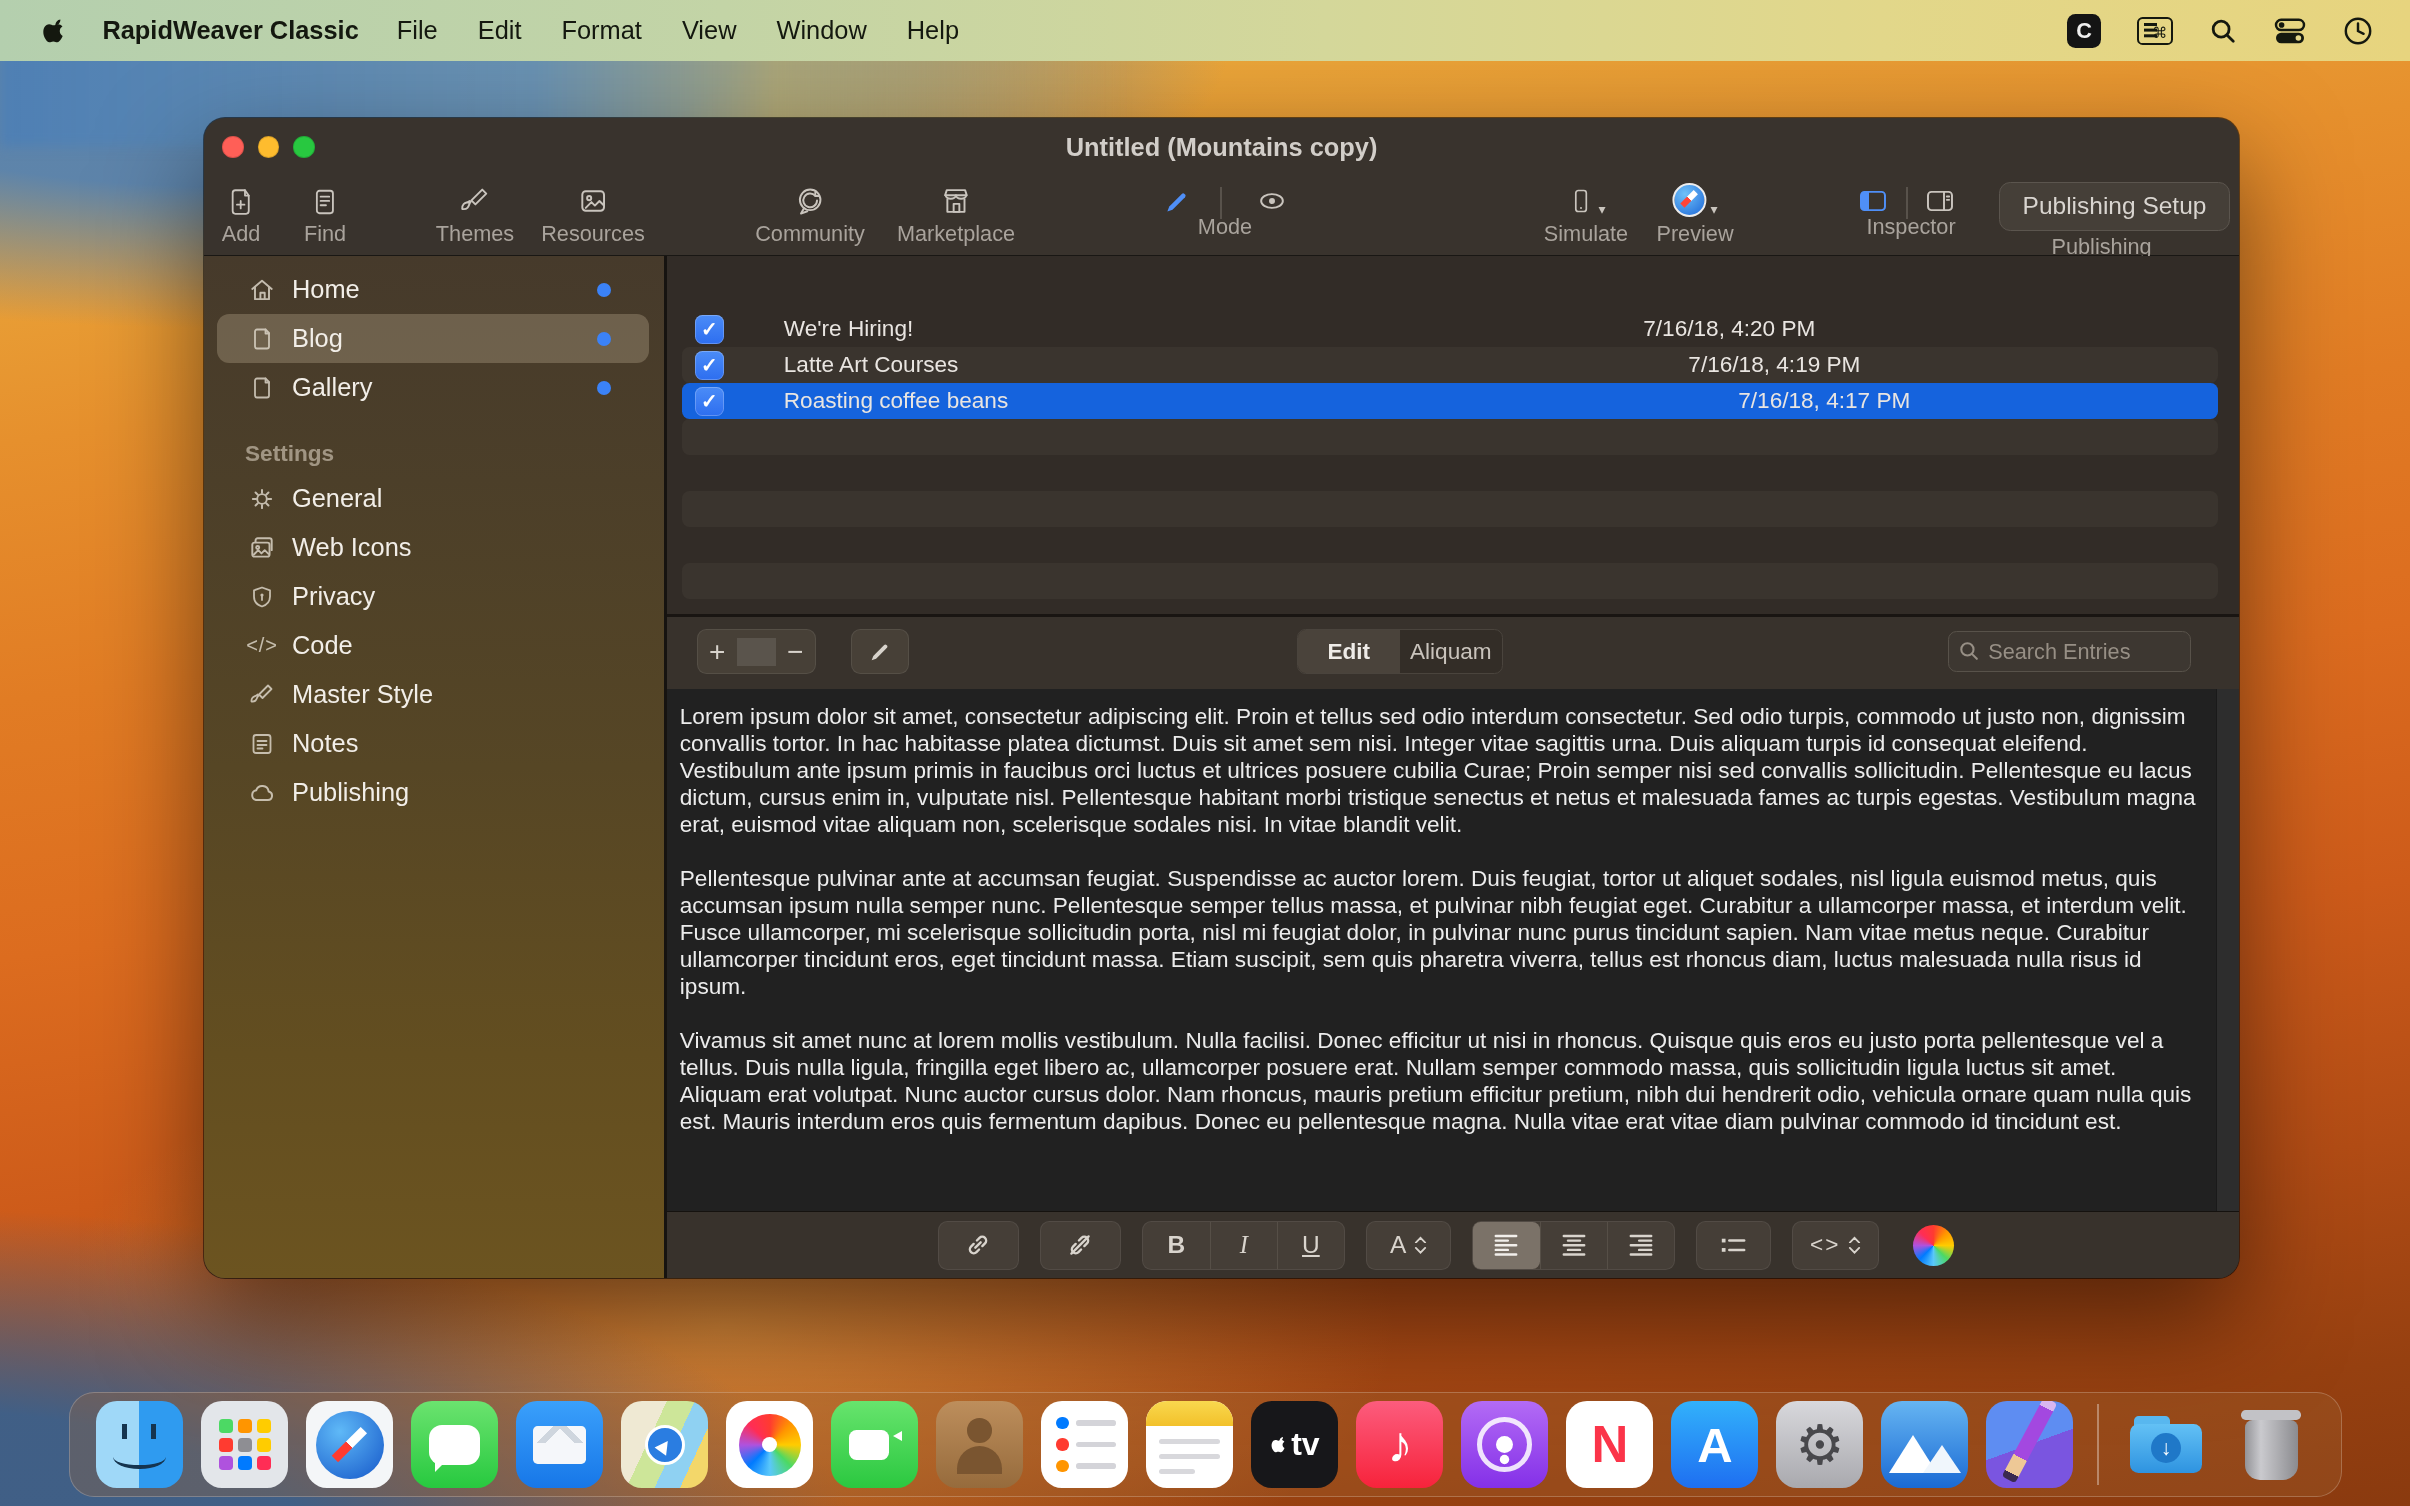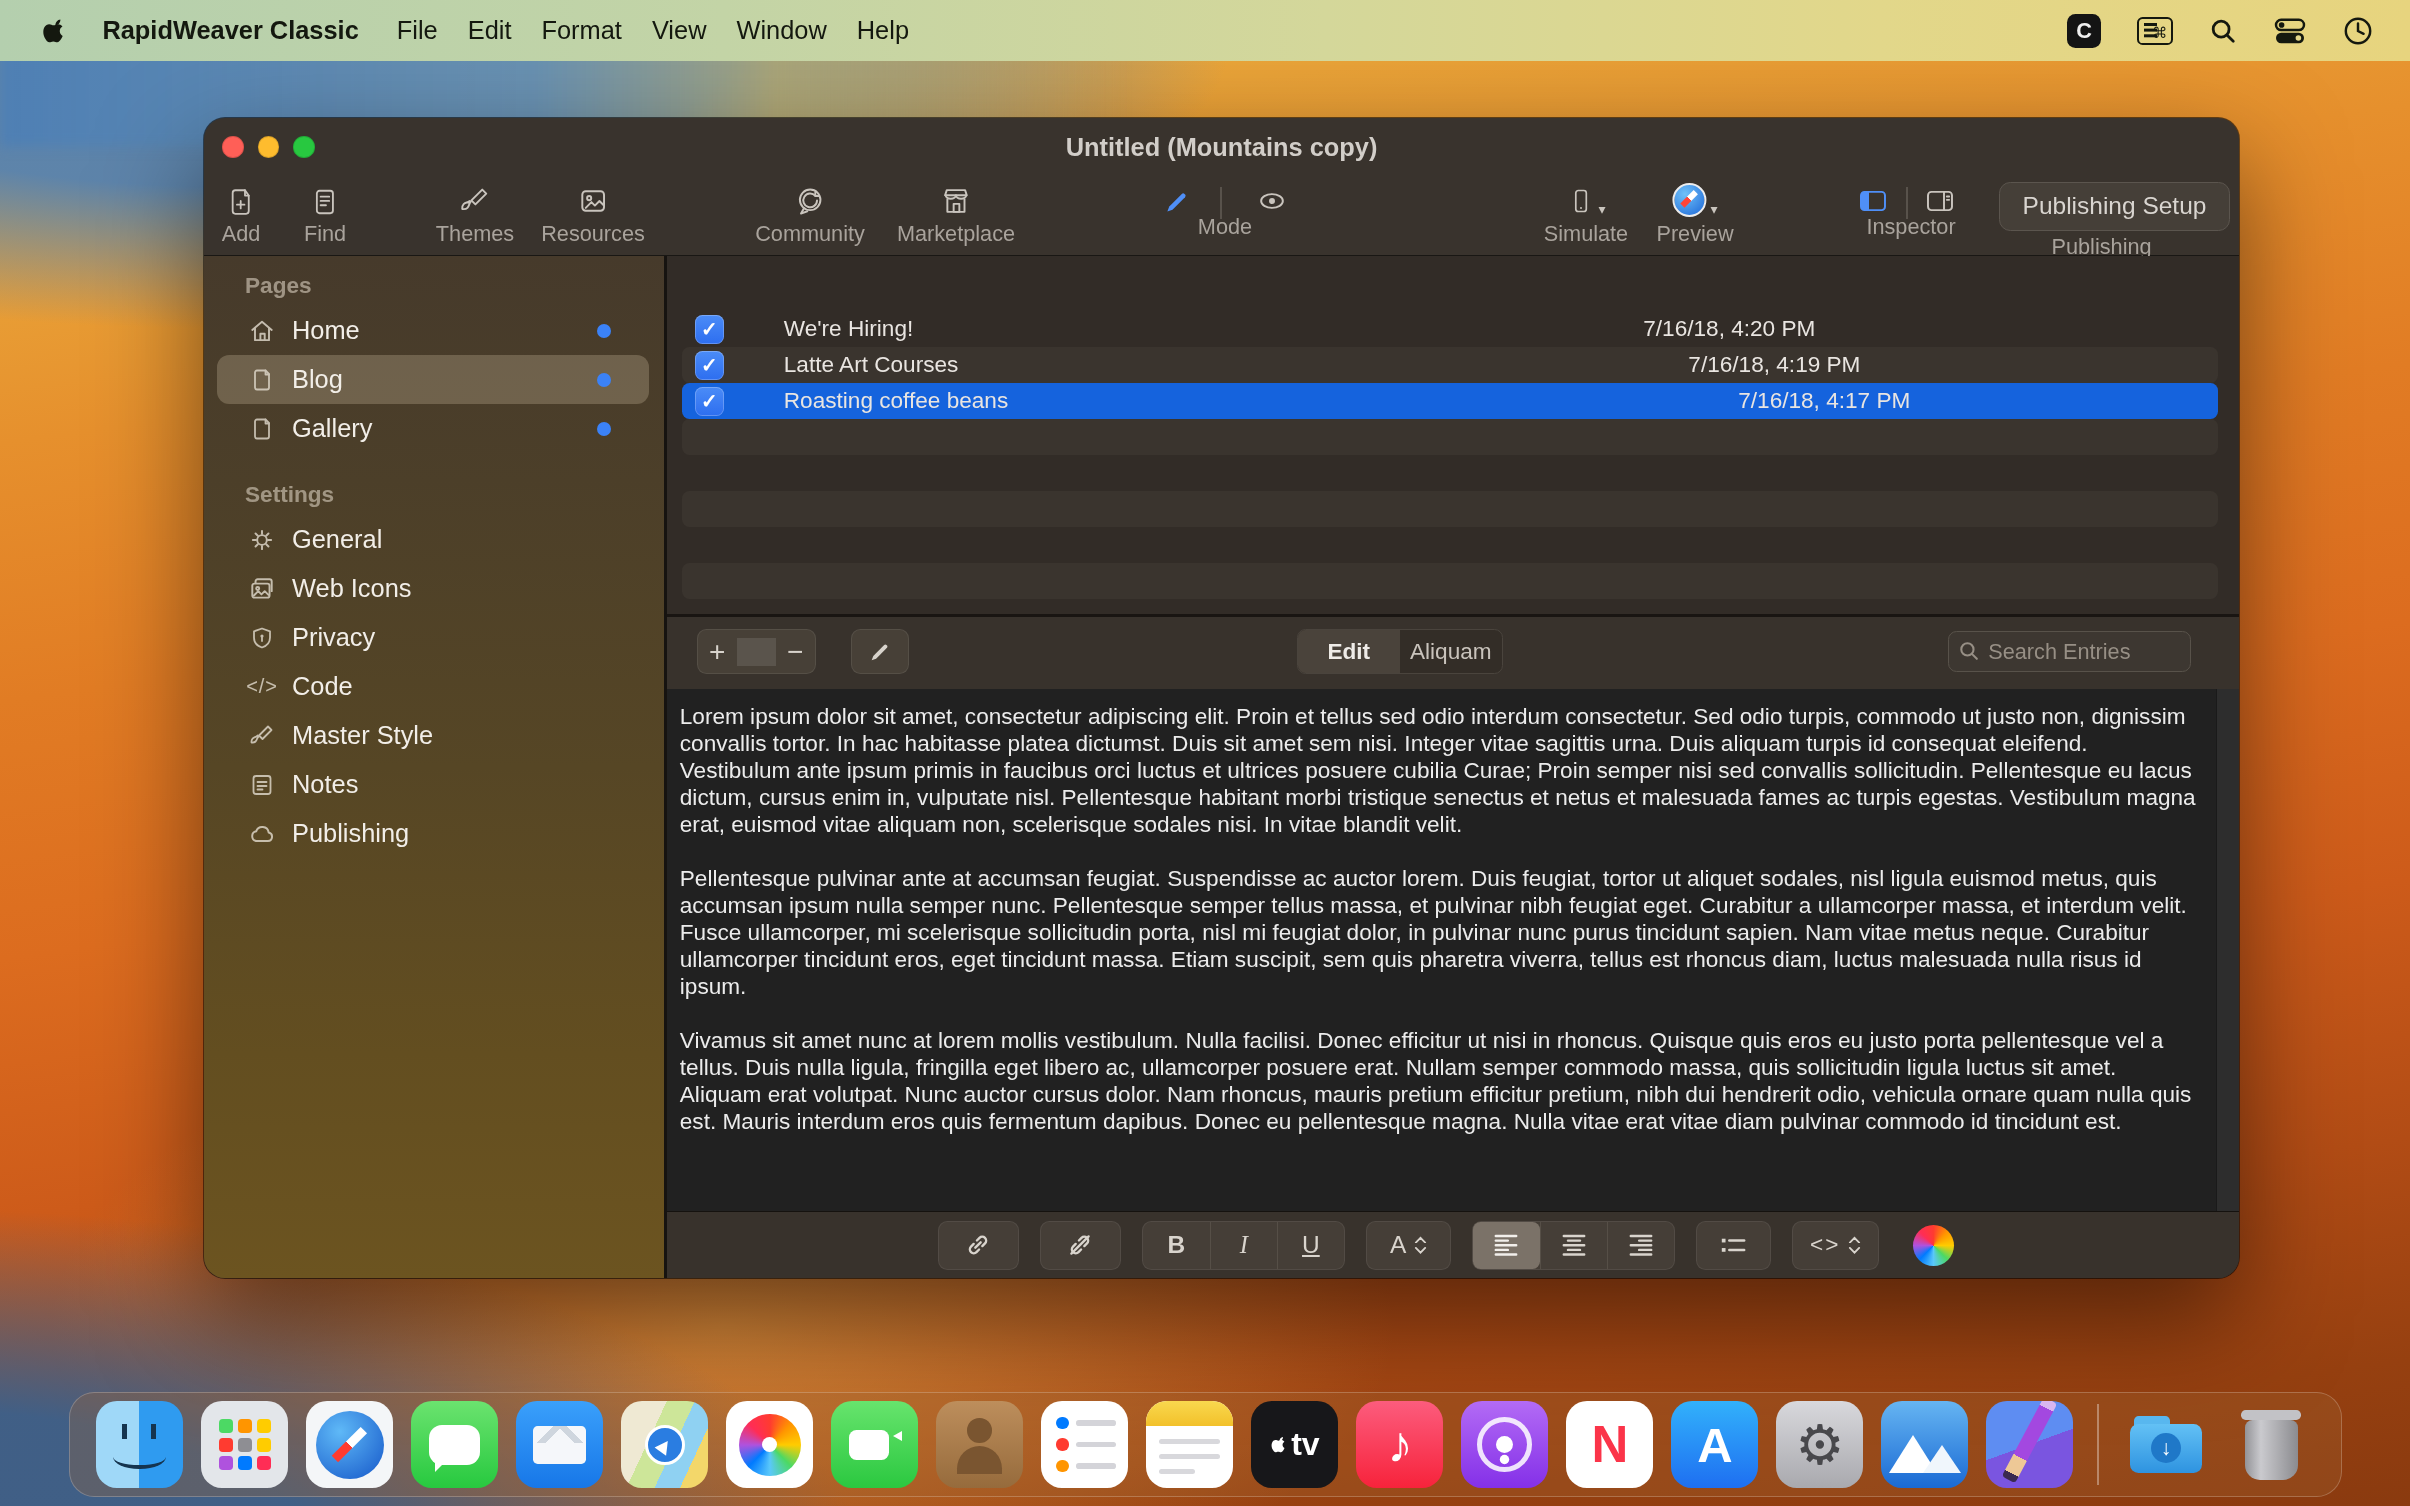--- a/index.html
+++ b/index.html
@@ -17,21 +17,21 @@
   .sky-band { position:absolute; left:0; top:43px; width:1412px; height:104px;
     background:linear-gradient(90deg, rgba(77,127,181,.9) 0%, rgba(110,150,180,.75) 38%, rgba(222,190,90,.55) 55%, rgba(236,197,78,0) 80%);
     filter:blur(5.6px); }
 
   
   .menubar { position:absolute; left:0; top:0; width:2411px; height:61px;
     background:linear-gradient(90deg,#b4cfae 0%, #c3d4a6 30%, #d4d79a 55%, #e2d78a 78%, #e7d47e 100%);
     display:flex; align-items:center; color:#14180f; font-size:25.4px; z-index:5; }
   .menubar .apple { margin-left:41px; width:25.4px; height:25.4px; }
   .menubar .appname { font-weight:bold; margin-left:36px; }
-  .menu-items { display:flex; margin-left:38px; gap:30px; }
+  .menu-items { display:flex; margin-left:38px; gap:40px; }
   .menu-item { cursor:default; }
   .status-icons { margin-left:auto; display:flex; align-items:center; gap:36px; margin-right:38px; }
   .rw-status { width:34px; height:34px; background:#141414; border-radius:8.5px; color:#efefef;
     font-weight:bold; font-size:21.7px; display:flex; align-items:center; justify-content:center; }
   .kb-icon { width:36px; height:28px; border:2.4px solid #14180f; border-radius:5.6px; position:relative; display:flex; align-items:center; }
   .kb-icon i { position:absolute; left:4.7px; top:4.7px; width:13px; height:2.8px; background:#14180f; box-shadow:0 5.6px 0 #14180f, 0 11.3px 0 #14180f; }
   .kb-icon b { position:absolute; right:3.8px; top:5.6px; font-size:15px; font-weight:normal; }
 
   
   .window { position:absolute; left:204px; top:118px; width:2035px; height:1160px;
@@ -377,21 +377,20 @@
 
       <div class="pub-btn">
         <span>Publishing Setup</span>
       </div>
       <span class="pub-caption">Publishing Setup</span>
     </div>
 
     <div class="main">
 
       <div class="sidebar">
-        <div class="sb-header">Pages</div>
 
         <div class="sb-item">
           <span class="sic">
             <svg width="28" height="28" viewBox="0 0 26 26">
                 <path d="M4 12 13 4.5 22 12"></path>
                 <path d="M6.5 10.5V21.5h13V10.5"></path>
                 <path d="M11.5 21.5v-6h4v6"></path>
               </svg>
           </span>
           <span>Home</span>

